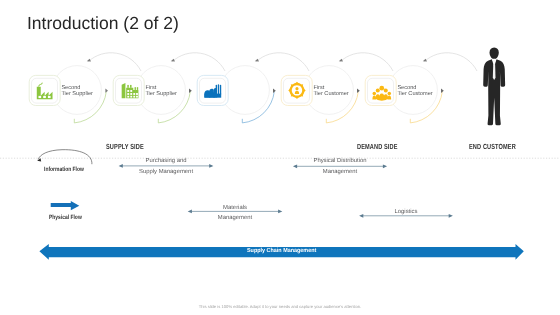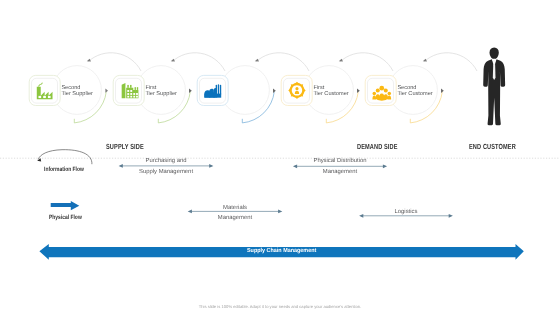--- a/index.html
+++ b/index.html
@@ -17,20 +17,21 @@
   .nl{font-size:5.6px;color:#555658;line-height:5.8px;white-space:nowrap;}
   .sidelabel{font-size:7.4px;font-weight:bold;color:#333;letter-spacing:0.15px;white-space:nowrap;}
   .flowlabel{font-size:6.2px;font-weight:bold;color:#333;white-space:nowrap;}
   .spanlabel{font-size:5.9px;color:#5a5a5c;white-space:nowrap;line-height:10.8px;text-align:center;}
   .barlabel{font-size:5.9px;font-weight:bold;color:#fff;white-space:nowrap;}
 </style>
 </head>
 <body>
 
 <div id="slide">
+  <div id="title" class="abs">Introduction (2 of 2)</div>
 
   <svg id="stage" class="abs" viewBox="0 0 560 315" width="560" height="315">
     <defs>
       <filter id="bxsh" x="-60%" y="-60%" width="240%" height="240%">
         <feDropShadow dx="0" dy="0.6" stdDeviation="0.8" flood-color="#b9b9b9" flood-opacity="0.7"></feDropShadow>
       </filter>
     </defs>
 
     <g>
       <circle cx="77" cy="90" r="24.4" fill="none" stroke="#ededed" stroke-width="0.8"></circle>

